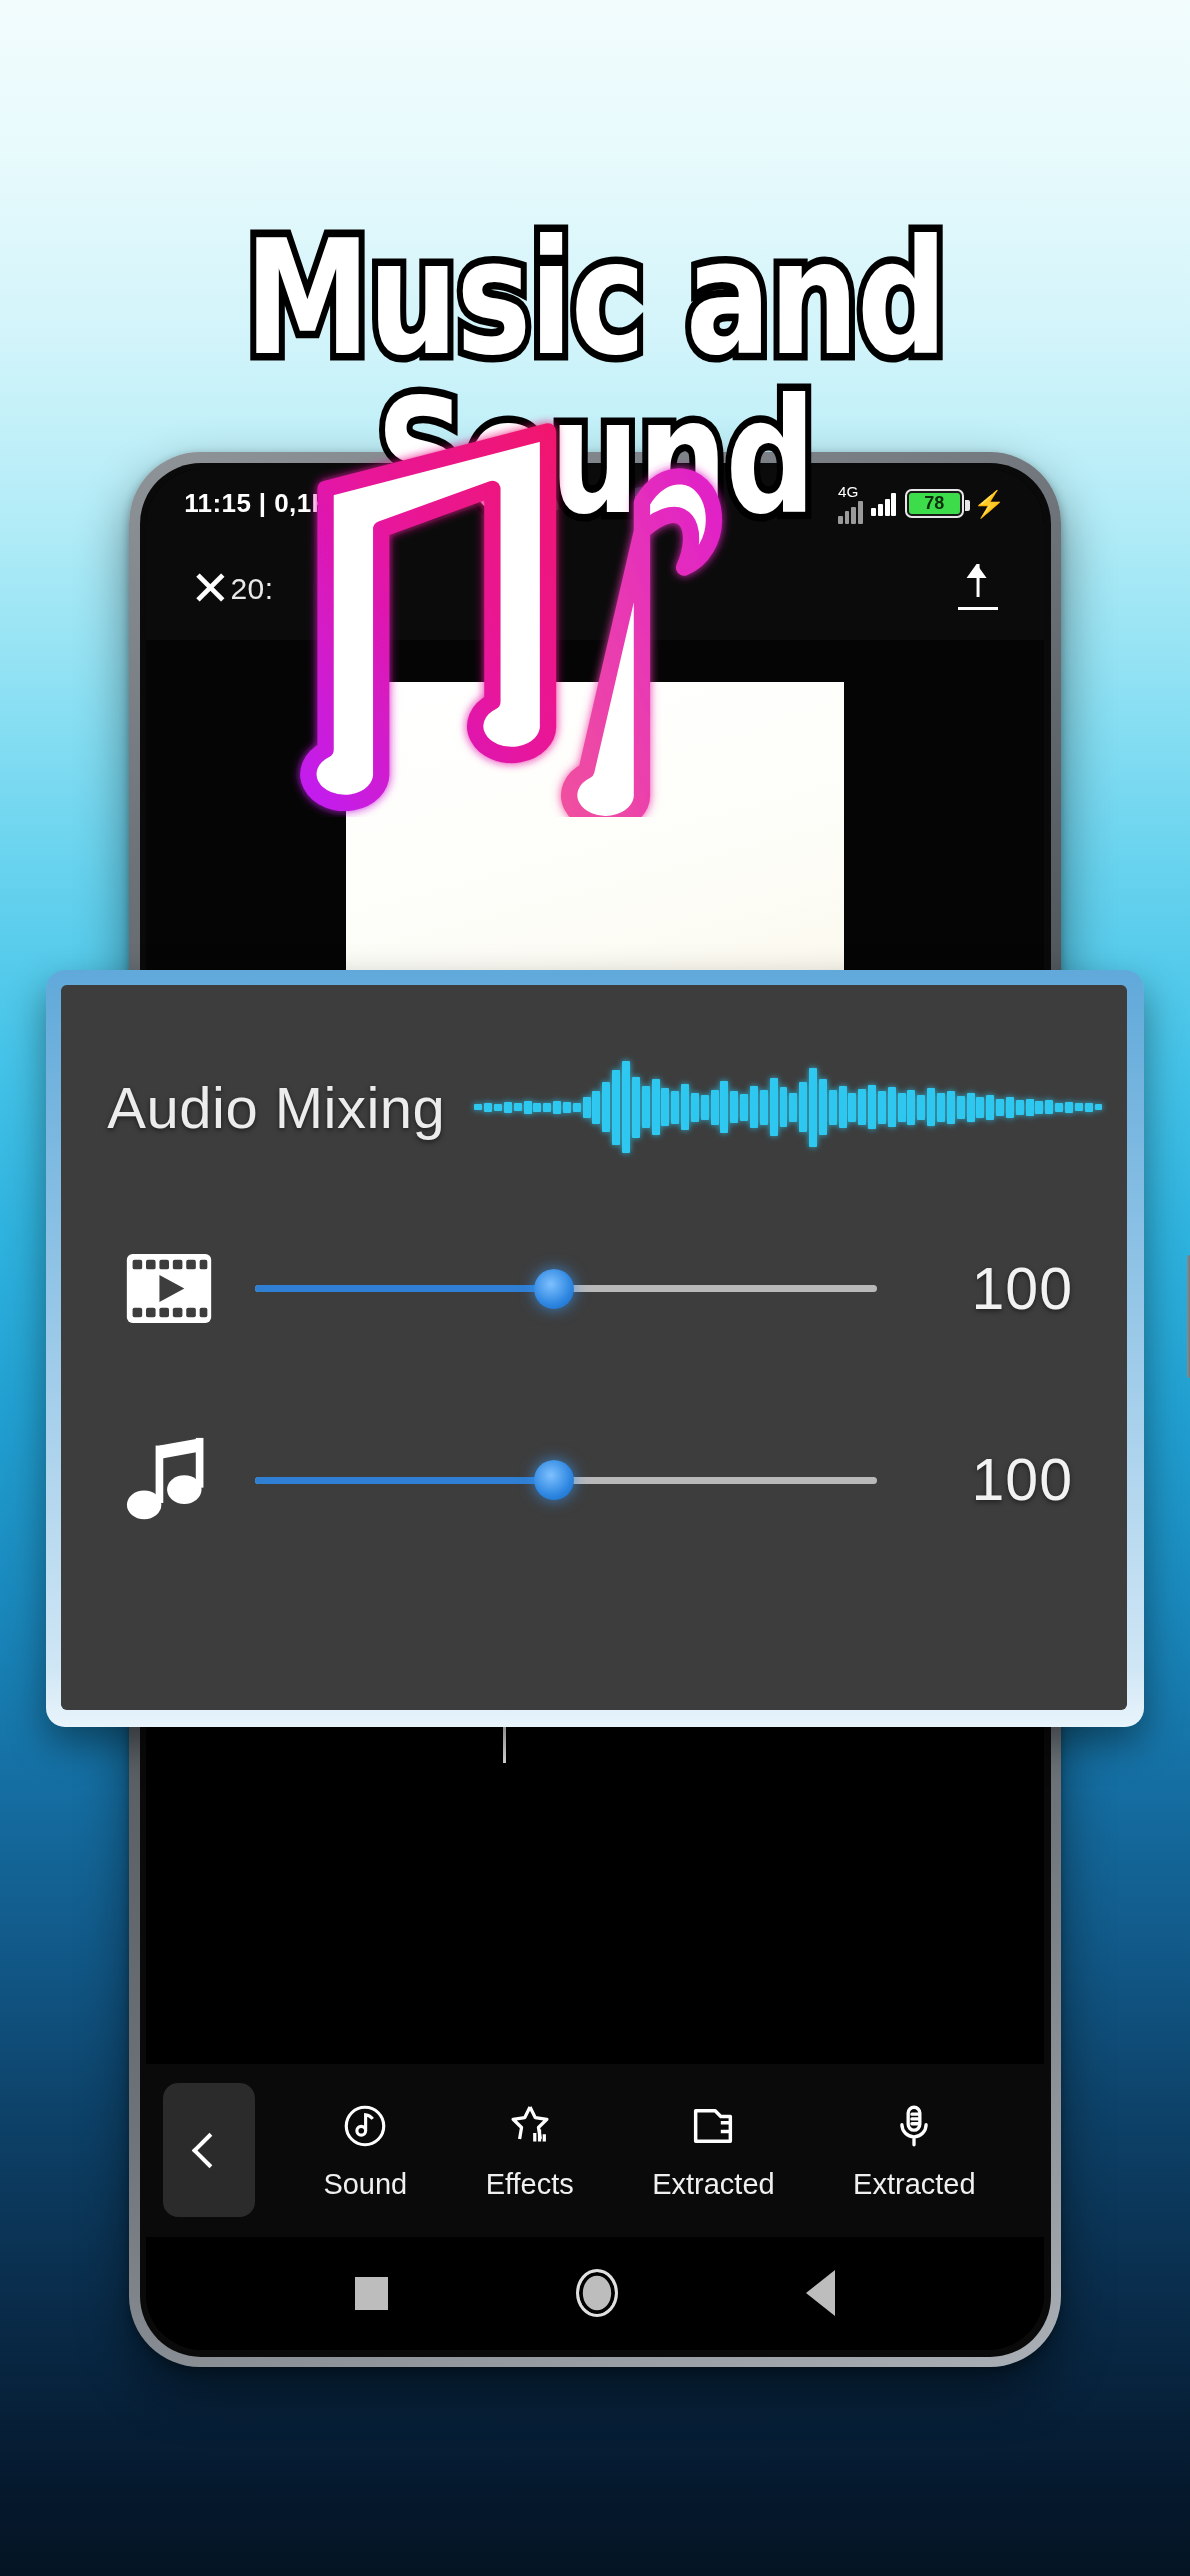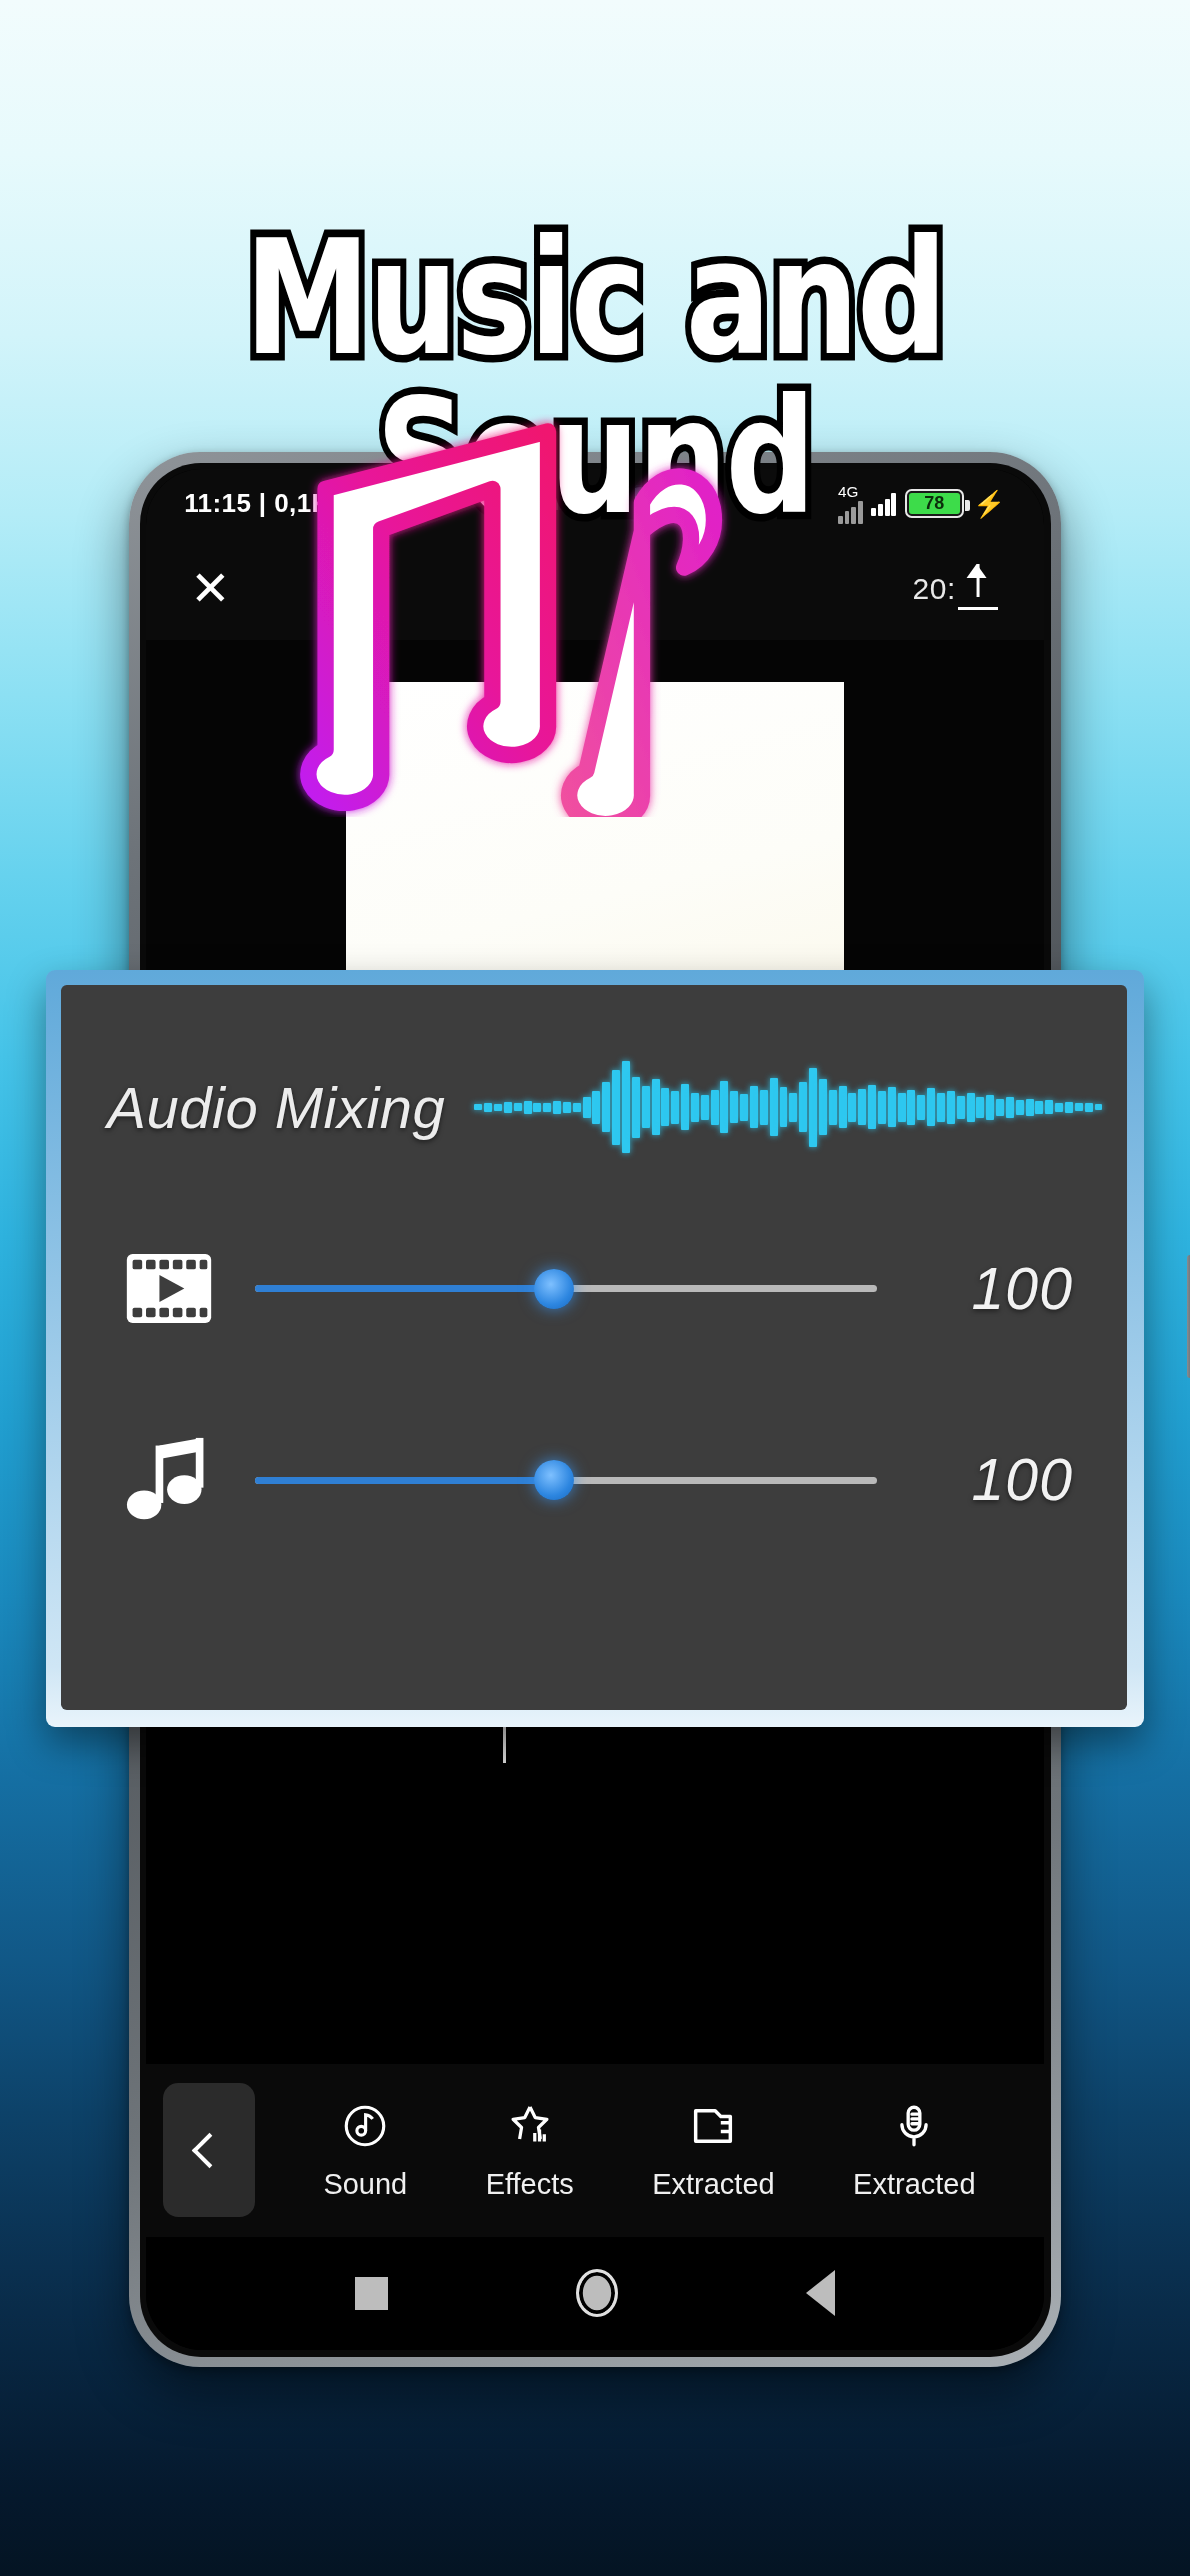--- a/index.html
+++ b/index.html
@@ -111,21 +111,21 @@
   .batt-txt{position:relative;z-index:2;font-size:18px;font-weight:700;color:#0b2d0b;}
   .bolt{font-size:26px;line-height:1;color:#fff;margin-left:1px;}
 
   
   .appbar{
     height:102px; background:#0b0b0b; color:#fff;
     display:flex; align-items:center; padding:0 44px;
     position:relative;
   }
   .ab-x{ font-size:48px; font-weight:300; line-height:1; }
-  .ab-center{ flex:1; text-align:right; font-size:30px; color:#e8e8e8; letter-spacing:0.5px;}
+  .ab-center{ flex:1; text-align:left; font-size:30px; color:#e8e8e8; letter-spacing:0.5px;}
   .ab-export{ width:44px;height:50px; position:relative; }
   .ab-export .arr{
     position:absolute;left:50%;top:0;transform:translateX(-50%);
     width:2.9px;height:33px;background:#fff;
   }
   .ab-export .arr::before{
     content:"";position:absolute;left:-9.6px;top:0;
     border-left:10.5px solid transparent;border-right:10.5px solid transparent;
     border-bottom:14.4px solid #fff;
   }
@@ -235,24 +235,23 @@
   
   .notes{
     position:absolute; left:270px; top:414px; width:556px; height:403px; z-index:45;
     pointer-events:none;
   }
 
   
   .mixpanel{
     position:absolute;left:46px;top:970px;width:1098px;height:757px;z-index:60;
     background:linear-gradient(180deg,#60a9da 0%, #cfe6f5 92%, #e9f4fb 100%);
-    border-radius:9px;
+    border-radius:19px;
     padding:15.3px 17px 17px 15.3px;
     box-shadow:0 17px 38px rgba(0,0,0,.42);
-    font-style:italic;
   }
   .mixpanel-inner{
     width:100%;height:100%;
     background:#3d3d3d;
     border-radius:5.8px;
     position:relative;
     overflow:hidden;
   }
   .mix-head{
     display:flex;align-items:center;padding:50px 0 0 46px;gap:29px;

